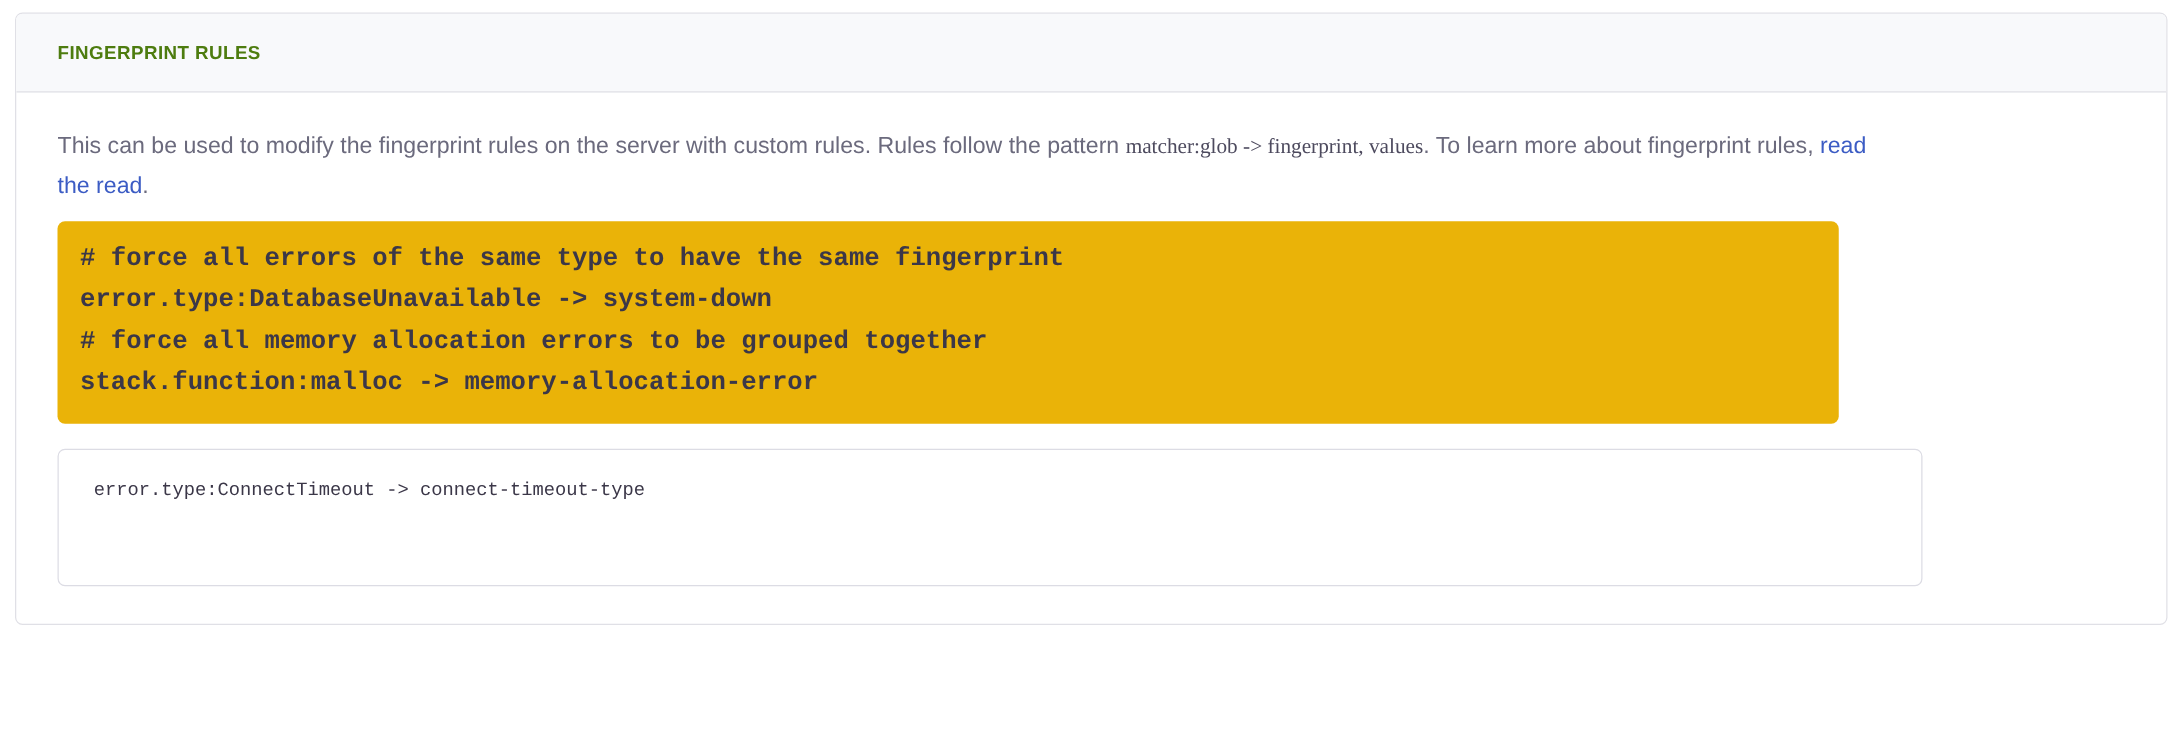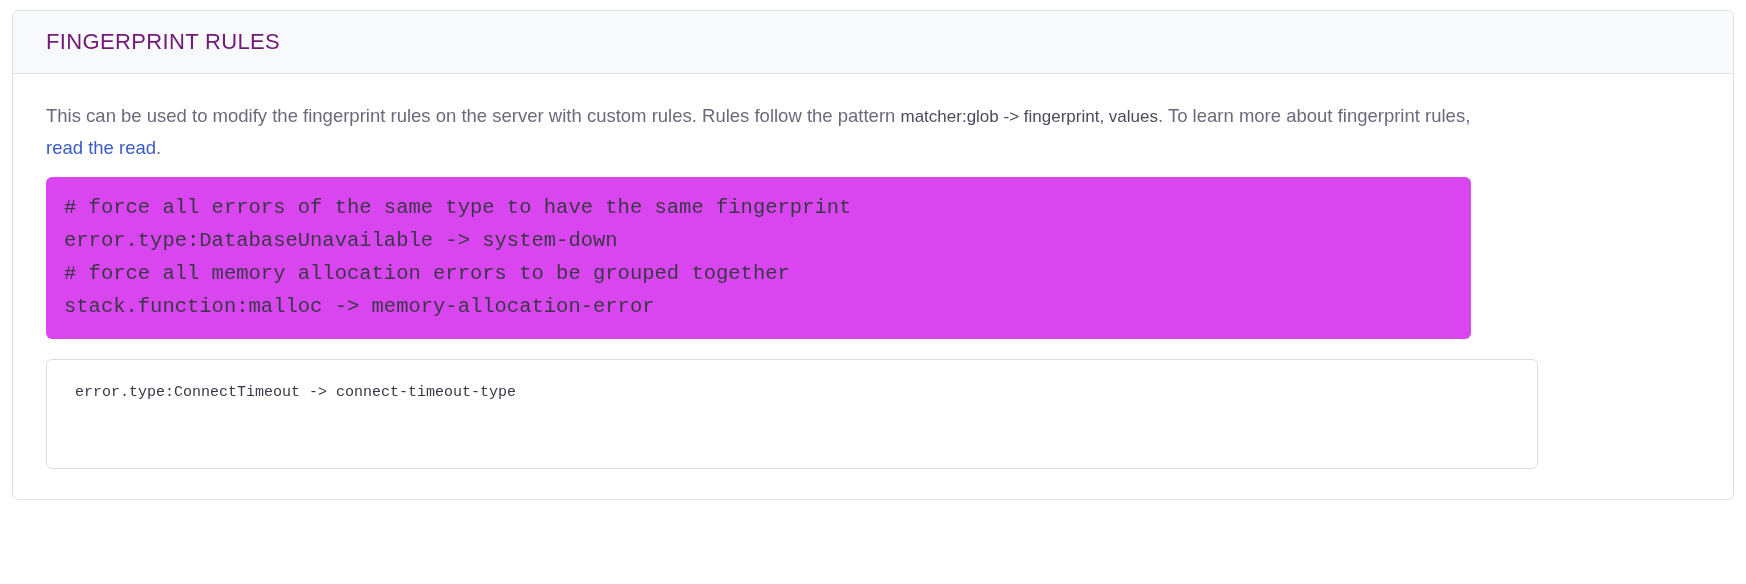--- a/index.html
+++ b/index.html
@@ -38,63 +38,64 @@
     box-sizing: border-box;
     height: 63px;
     background: #f8f9fb;
     border-bottom: 1px solid #e0e0e6;
     display: flex;
     align-items: center;
     padding: 0 33px;
   }
 
   .panel-title {
-    font-size: 22px;
-    font-weight: normal;
+    font-size: 15px;
+    font-weight: bold;
     letter-spacing: 0.35px;
-    color: #701a75;
+    color: #4d7c0f;
     text-transform: uppercase;
     line-height: 1;
   }
 
   .panel-body {
     box-sizing: border-box;
     padding: 26px 32px 30px 33px;
   }
 
   
   .description {
     font-size: 18.5px;
     line-height: 31px;
     color: #6b6a7d;
     max-width: 1462px;
     margin: 0 0 14px 0;
   }
 
   .description code {
-    font-family: Liberation Sans, sans-serif;
+    font-family: Liberation Serif, serif;
     font-size: 17px;
     color: #4d4a5e;
     white-space: pre;
   }
 
   .docs-link {
     color: #3c5cc4;
     text-decoration: none;
     cursor: pointer;
   }
 
   
   .code-sample {
     box-sizing: border-box;
     width: 1425px;
-    background: #d946ef;
+    background: #eab308;
     border-radius: 6px;
     padding: 14px 18px 16px 18px;
     margin: 0 0 20px 0;
+    font-weight: bold;
   }
 
   .code-sample pre {
     margin: 0;
     font-family: "Liberation Mono", "DejaVu Sans Mono", monospace;
     font-size: 20.5px;
     line-height: 33px;
     color: #3b3748;
     white-space: pre;
     overflow: hidden;

